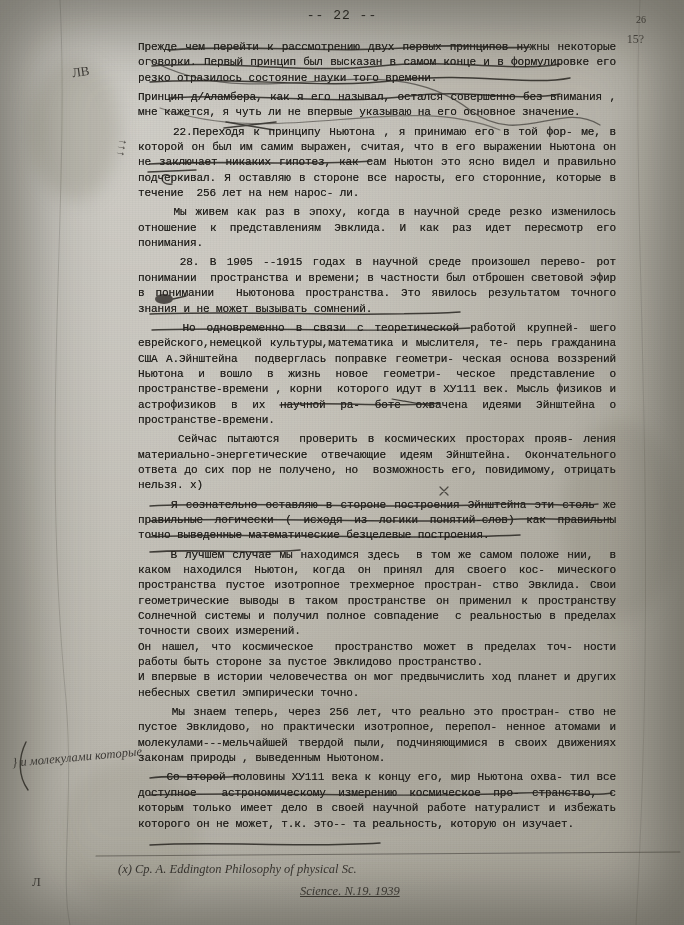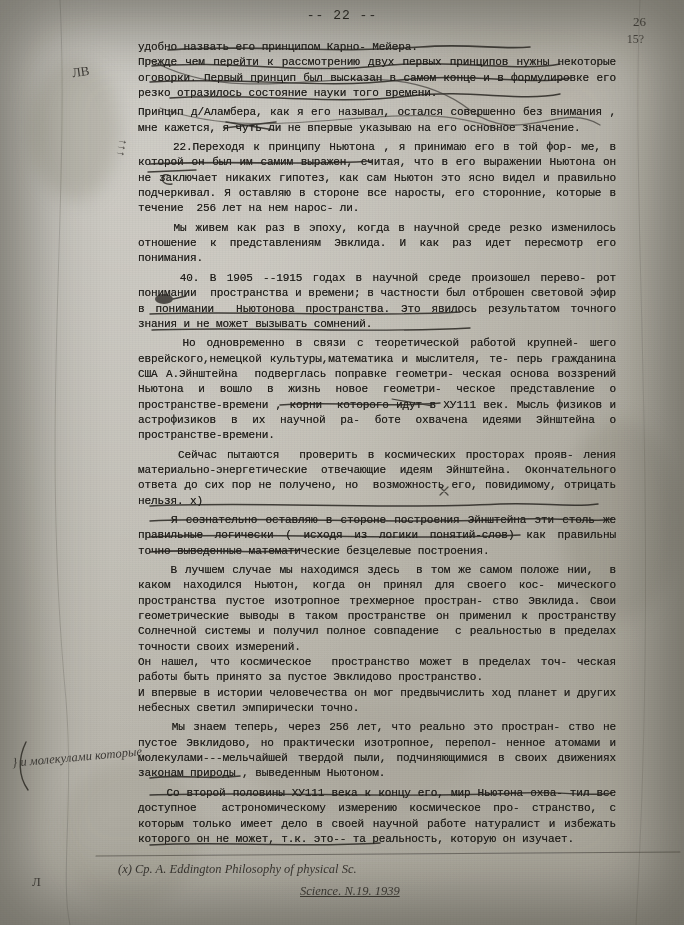--- a/index.html
+++ b/index.html
@@ -96,21 +96,21 @@
     color: #2c2925;
     opacity: 0.88;
     white-space: nowrap;
     text-decoration: underline;
   }
   .corner-num {
     position: absolute;
     right: 38px;
     top: 14px;
     font-family: "Liberation Serif", serif;
-    font-size: 13px;
+    font-size: 10px;
     color: #2c2925;
     opacity: 0.85;
   }
   .corner-num2 {
     position: absolute;
     right: 40px;
     top: 32px;
     font-family: "Liberation Serif", serif;
     font-size: 12px;
     color: #2c2925;
@@ -146,39 +146,38 @@
   <div class="pg-num">-- 22 --</div>
   <div class="corner-num">26</div>
   <div class="corner-num2">15?</div>
 
   <div class="margin-mark" style="left:72px;top:64px;font-size:13px;transform:rotate(-8deg);">ЛВ</div>
   <div class="margin-mark" style="left:112px;top:140px;font-size:12px;transform:rotate(-80deg);">↓↓↓</div>
   <div class="margin-mark" style="left:12px;top:750px;font-size:12.5px;font-style:italic;transform:rotate(-5deg);">} и молекулами которые</div>
   <div class="margin-mark" style="left:32px;top:874px;font-size:13px;">Л</div>
 
   <div class="typed">
-    <p>удобно назвать его принципом Карно- Мейера.</p>
     <p>Прежде чем перейти к рассмотрению двух первых принципов нужны некоторые оговорки. Первый принцип был высказан в самом конце и в формулировке его резко отразилось состояние науки того времени.</p>
     <div class="para-gap"></div>
     <p>Принцип д/Аламбера, как я его называл, остался совершенно без внимания , мне кажется, я чуть ли не впервые указываю на его основное значение.</p>
     <div class="para-gap"></div>
     <p>    22.Переходя к принципу Ньютона , я принимаю его в той фор- ме, в которой он был им самим выражен, считая, что в его выражении Ньютона он не заключает никаких гипотез, как сам Ньютон это ясно видел и правильно подчеркивал. Я оставляю в стороне все наросты, его сторонние, которые в течение  256 лет на нем нарос- ли.</p>
     <div class="para-gap"></div>
     <p>    Мы живем как раз в эпоху, когда в научной среде резко изменилось отношение к представлениям Эвклида. И как раз идет пересмотр его понимания.</p>
     <div class="para-gap"></div>
-    <p>    40. В 1905 --1915 годах в научной среде произошел перево- рот понимании  пространства и времени; в частности был отброшен световой эфир в понимании  Ньютонова пространства. Это явилось результатом точного знания и не может вызывать сомнений.</p>
+    <p>    28. В 1905 --1915 годах в научной среде произошел перево- рот понимании  пространства и времени; в частности был отброшен световой эфир в понимании  Ньютонова пространства. Это явилось результатом точного знания и не может вызывать сомнений.</p>
     <div class="para-gap"></div>
     <p>    Но одновременно в связи с теоретической работой крупней- шего еврейского,немецкой культуры,математика и мыслителя, те- перь гражданина США А.Эйнштейна  подверглась поправке геометри- ческая основа воззрений Ньютона и вошло в жизнь новое геометри- ческое представление о пространстве-времени , корни  которого идут в ХУ111 век. Мысль физиков и астрофизиков в их научной ра- боте охвачена идеями Эйнштейна о пространстве-времени.</p>
     <div class="para-gap"></div>
     <p>    Сейчас пытаются  проверить в космических просторах прояв- ления материально-энергетические отвечающие идеям Эйнштейна. Окончательного ответа до сих пор не получено, но  возможность его, повидимому, отрицать нельзя. х)</p>
     <div class="para-gap"></div>
     <p>    Я сознательно оставляю в стороне построения Эйнштейна эти столь же правильные логически ( исходя из логики понятий-слов) как правильны  точно выведенные математические безцелевые построения.</p>
     <div class="para-gap"></div>
     <p>    В лучшем случае мы находимся здесь  в том же самом положе нии,  в каком находился Ньютон, когда он принял для своего кос- мического пространства пустое изотропное трехмерное простран- ство Эвклида. Свои геометрические выводы в таком пространстве он применил к пространству Солнечной системы и получил полное совпадение  с реальностью в пределах точности своих измерений.</p>
-    <p>Он нашел, что космическое  пространство может в пределах точ- ческая работы быть принято за пустое Эвклидово пространство.</p>
+    <p>Он нашел, что космическое  пространство может в пределах точ- ности работы быть стороне за пустое Эвклидово пространство.</p>
     <p>И впервые в истории человечества он мог предвычислить ход планет и других небесных светил эмпирически точно.</p>
     <div class="para-gap"></div>
     <p>    Мы знаем теперь, через 256 лет, что реально это простран- ство не пустое Эвклидово, но практически изотропное, перепол- ненное атомами и молекулами---мельчайшей твердой пыли, подчиняющимися в своих движениях законам природы , выведенным Ньютоном.</p>
     <div class="para-gap"></div>
     <p>    Со второй половины ХУ111 века к концу его, мир Ньютона охва- тил все доступное  астрономическому измерению космическое про- странство, с которым только имеет дело в своей научной работе натуралист и избежать которого он не может, т.к. это-- та реальность, которую он изучает.</p>
   </div>
 
   <svg class="overlay" viewBox="0 0 684 925">
     <g stroke="#2a2723" fill="none" stroke-linecap="round" stroke-linejoin="round" opacity="0.85">
 

